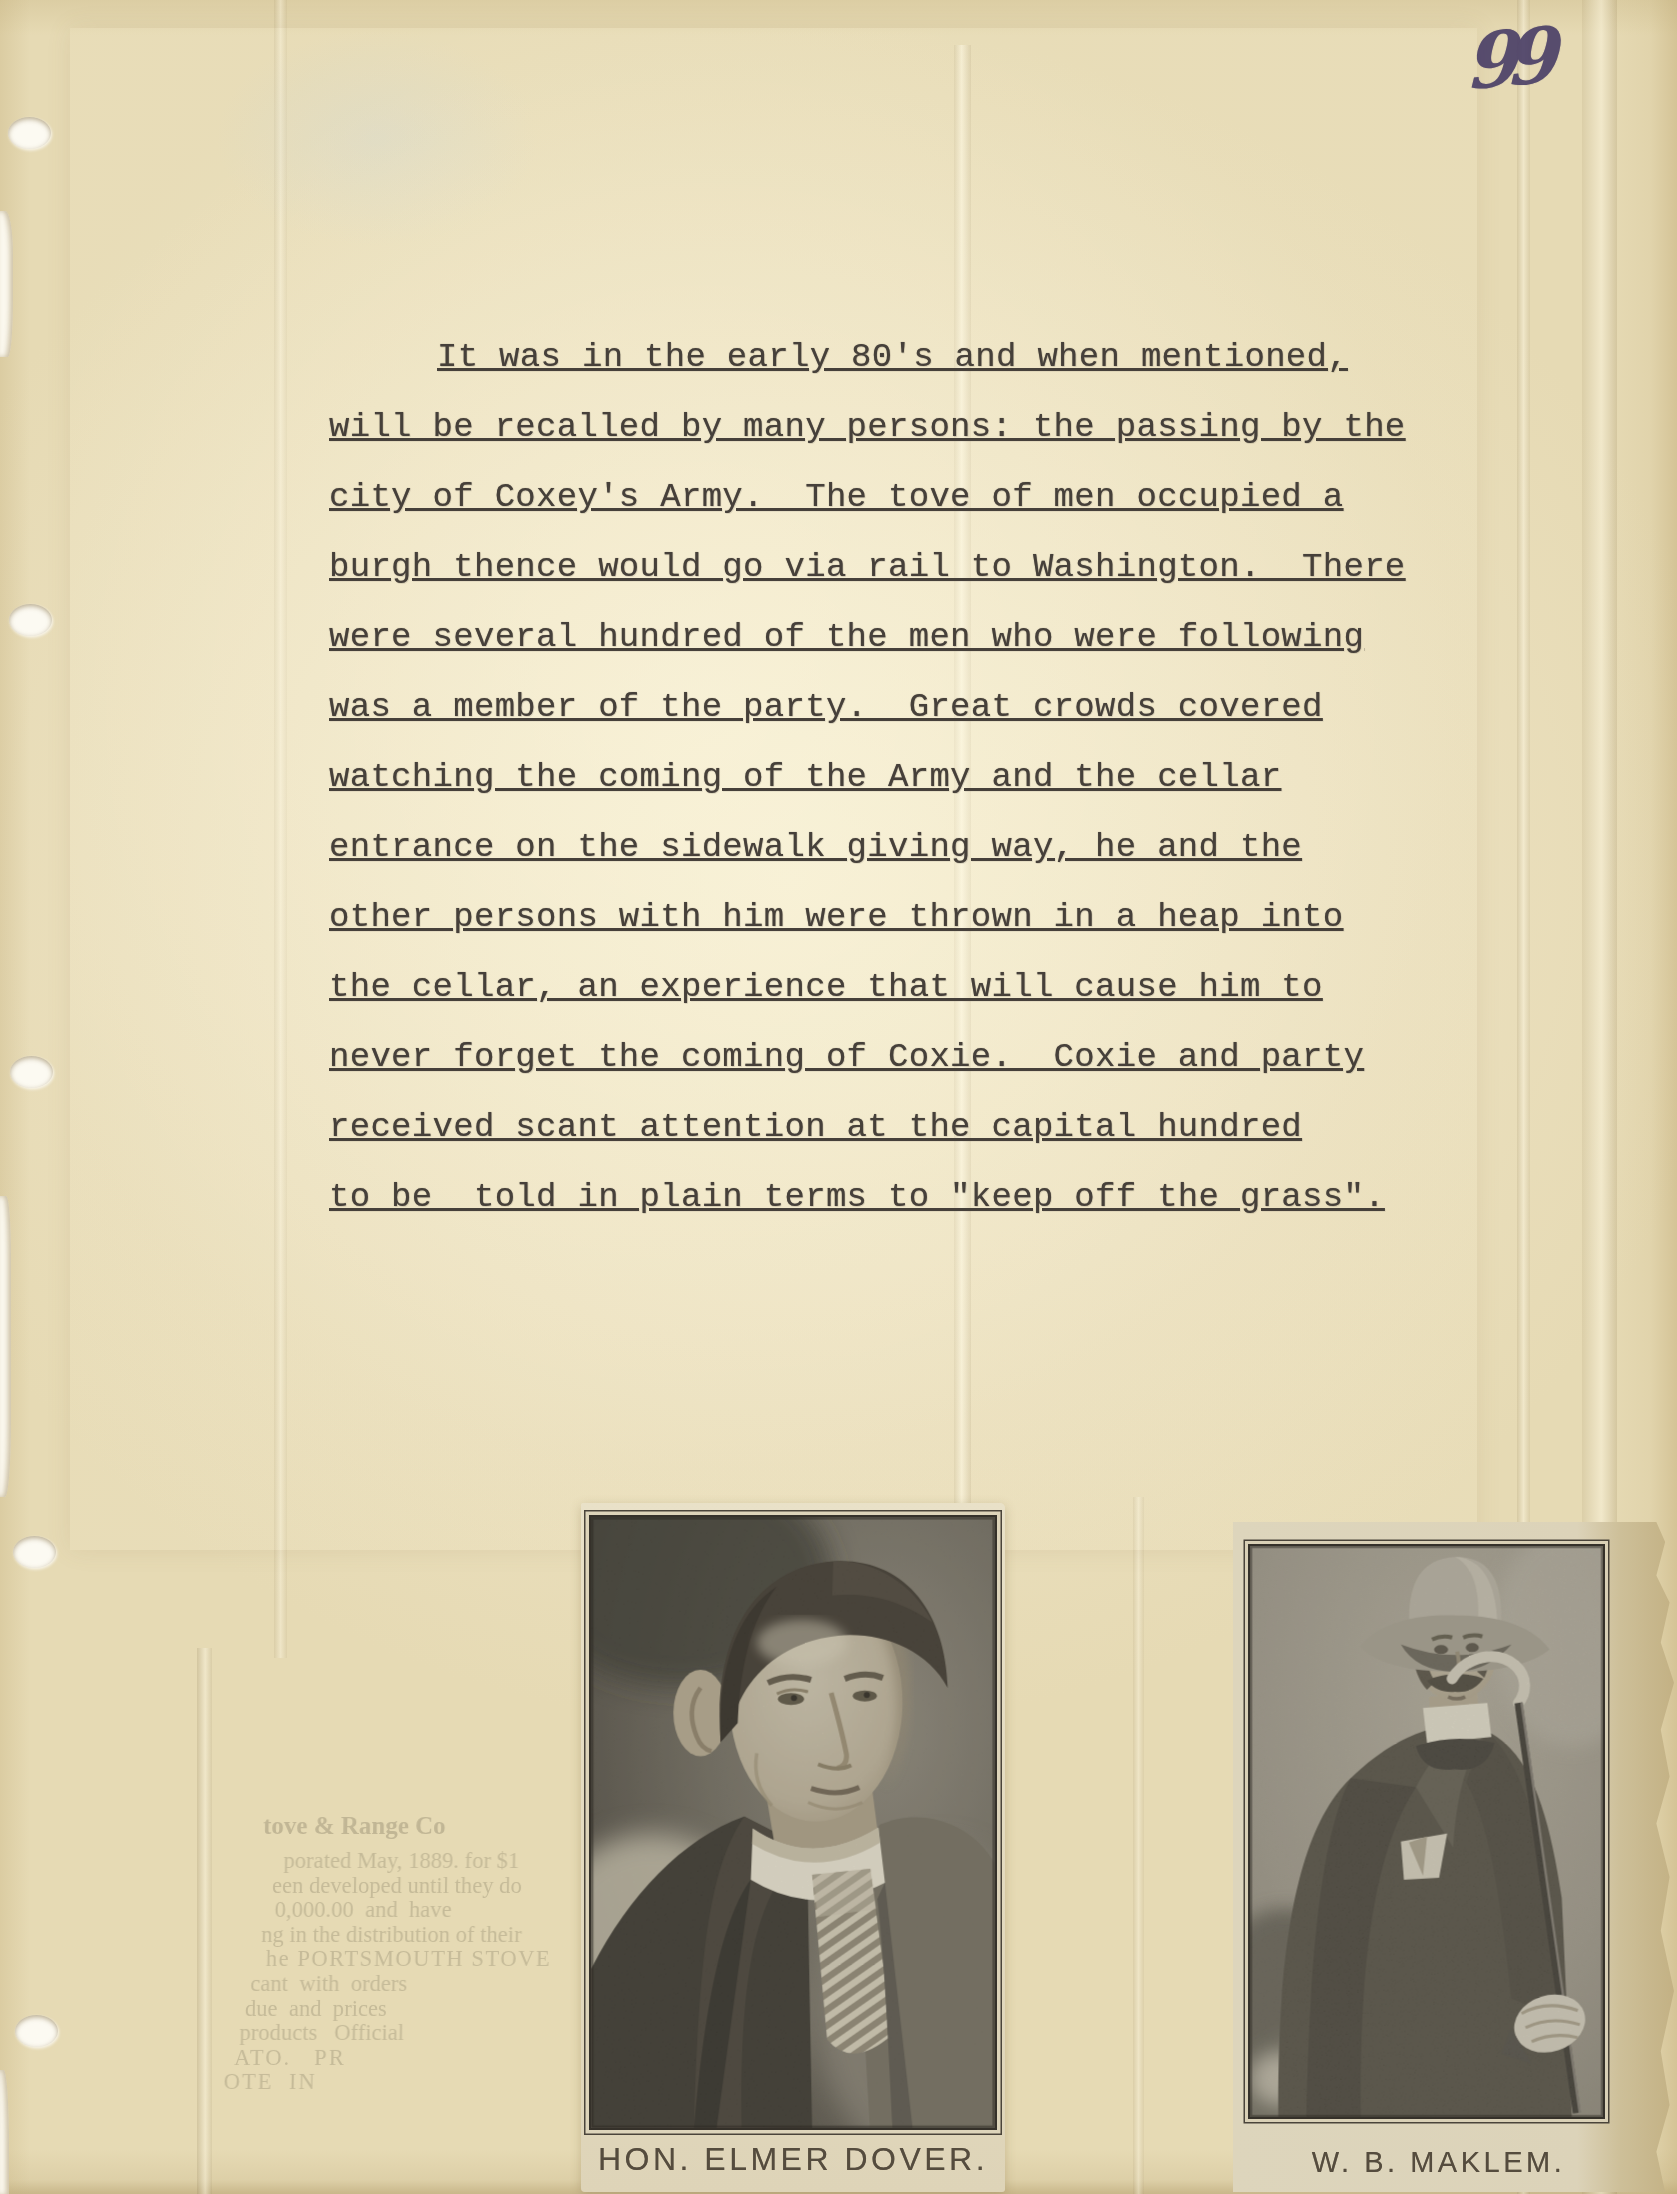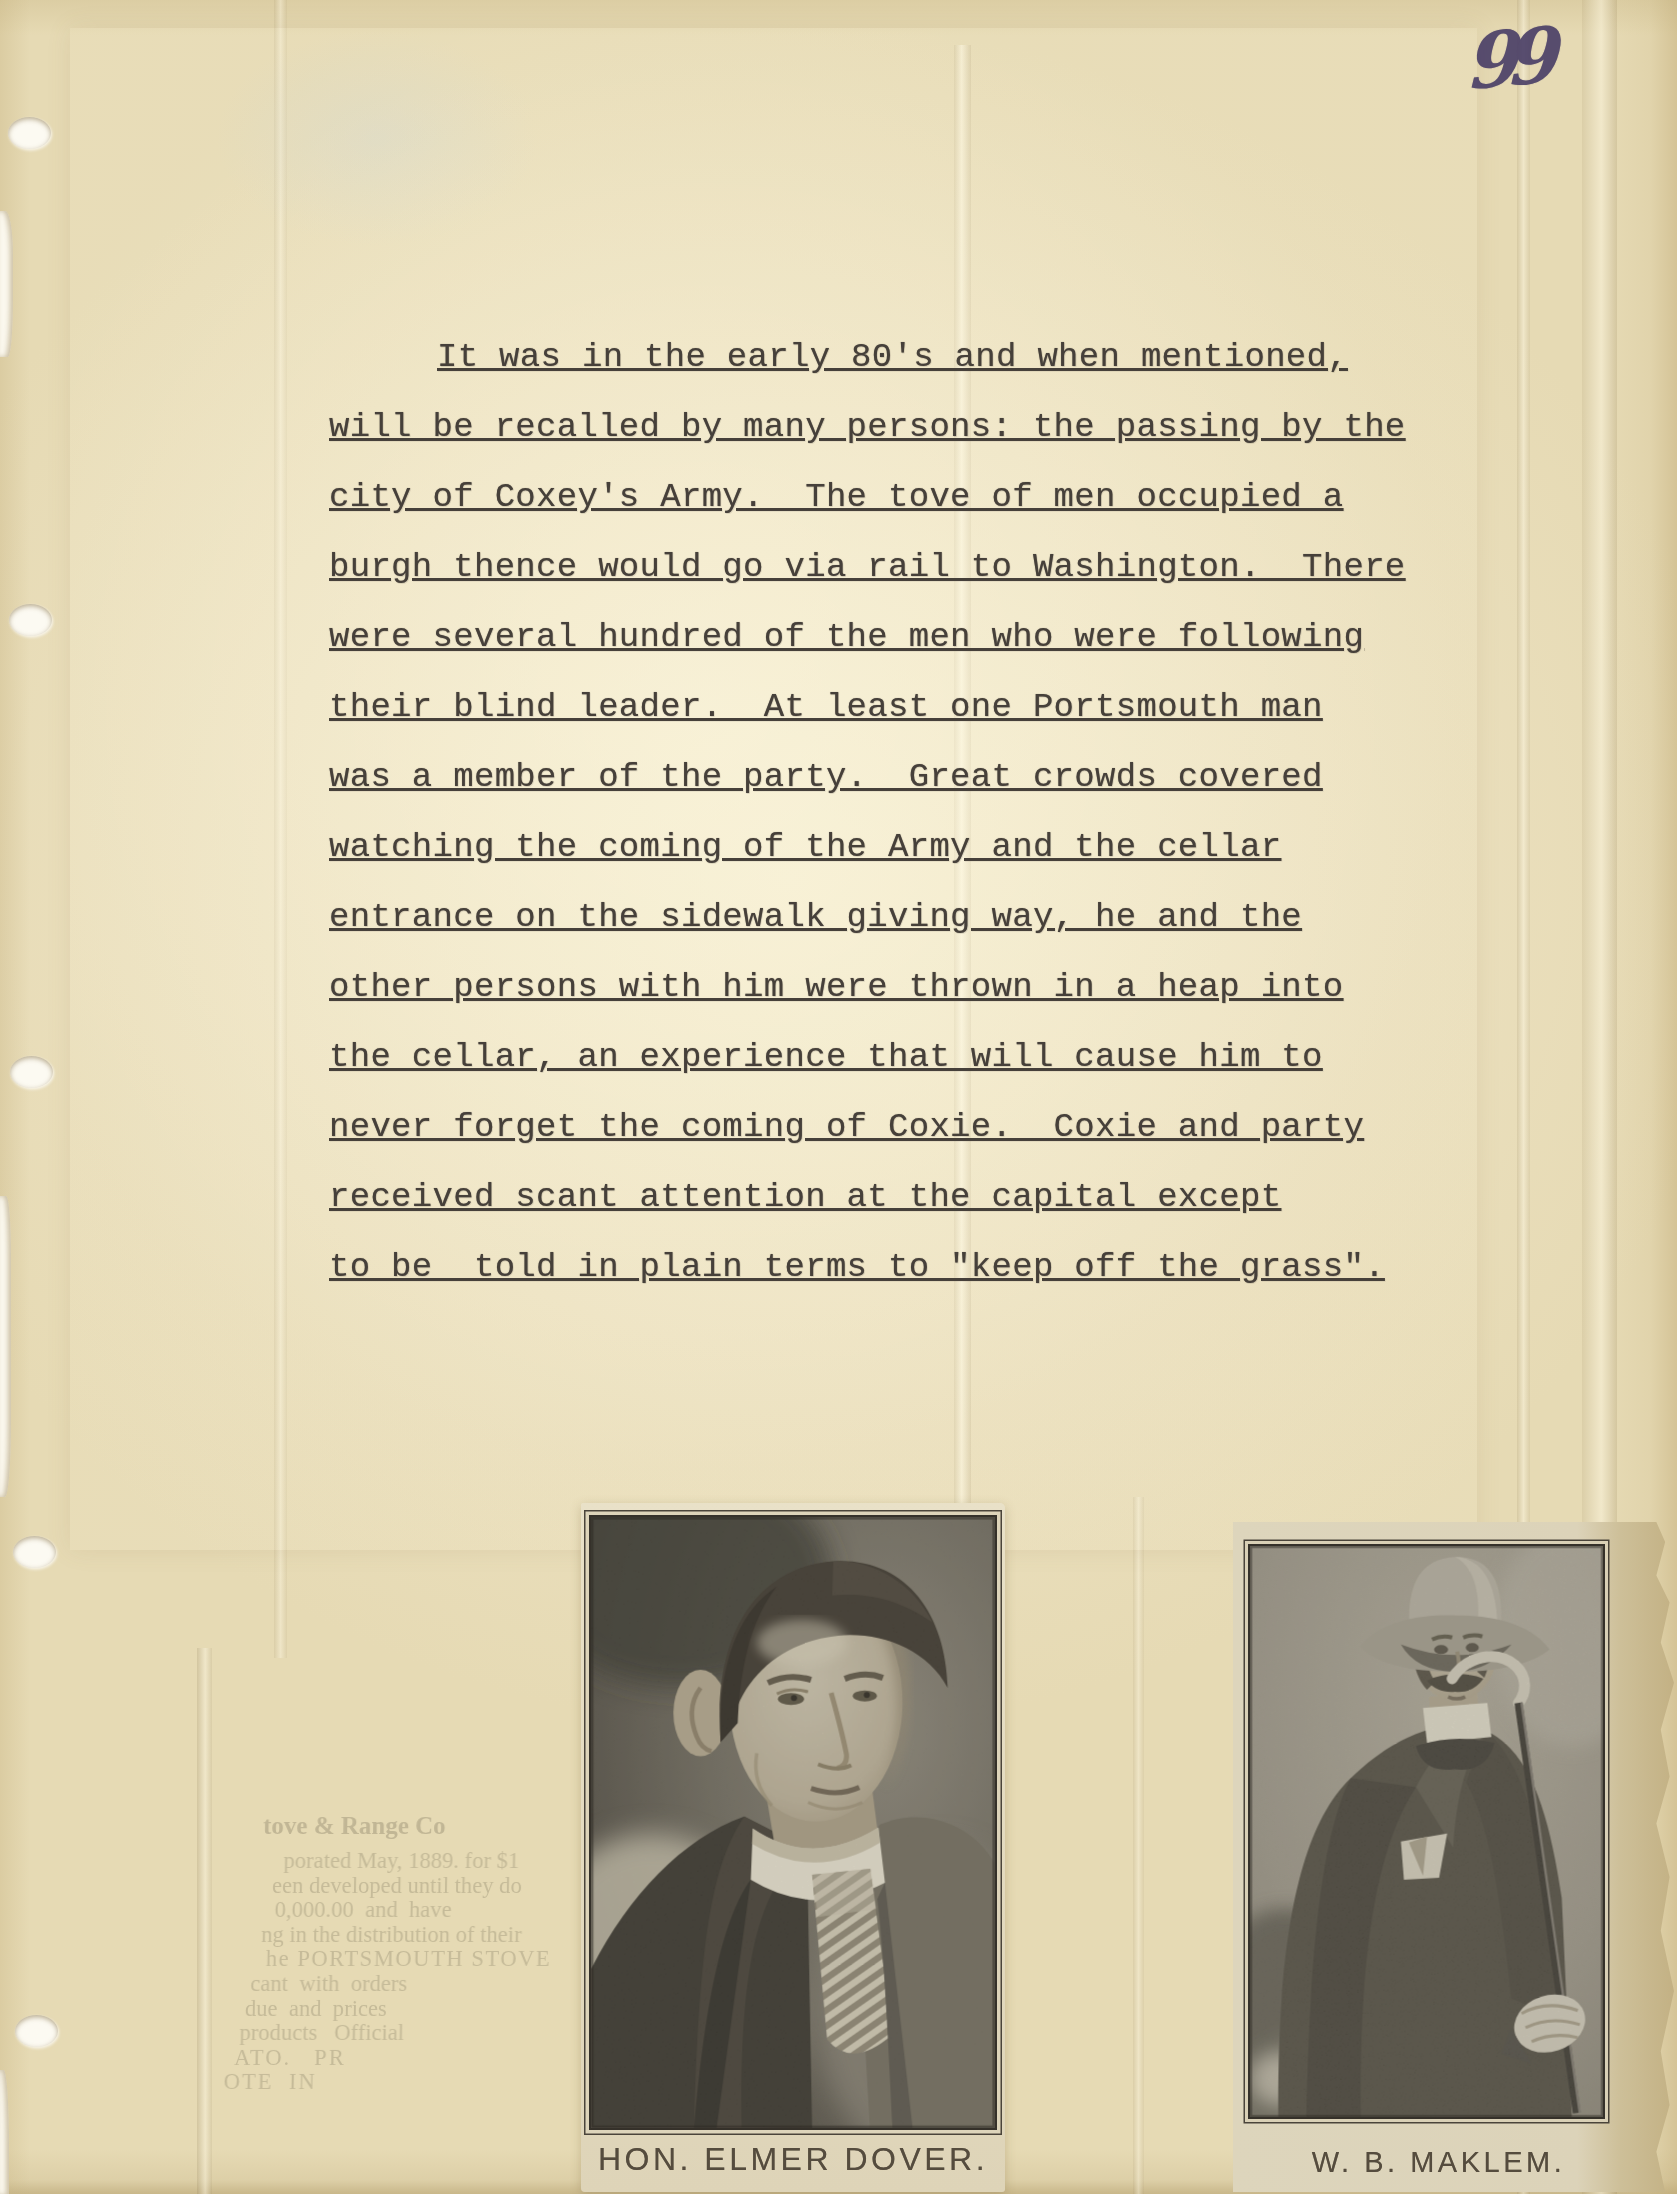--- a/index.html
+++ b/index.html
@@ -119,28 +119,27 @@
   <div class="tear" id="tear-3"></div>
 
   <div id="page-number">99</div>
 
   <div id="typed">
     <div class="tline indent">It was in the early 80's and when mentioned,</div>
     <div class="tline">will be recalled by many persons: the passing by the</div>
     <div class="tline">city of Coxey's Army.  The tove of men occupied a</div>
     <div class="tline">burgh thence would go via rail to Washington.  There</div>
     <div class="tline">were several hundred of the men who were following</div>
-    <div class="tline">their blind leader.  At least one Portsmouth man</div>
     <div class="tline">was a member of the party.  Great crowds covered</div>
     <div class="tline">watching the coming of the Army and the cellar</div>
     <div class="tline">entrance on the sidewalk giving way, he and the</div>
     <div class="tline">other persons with him were thrown in a heap into</div>
     <div class="tline">the cellar, an experience that will cause him to</div>
     <div class="tline">never forget the coming of Coxie.  Coxie and party</div>
-    <div class="tline">received scant attention at the capital except</div>
+    <div class="tline">received scant attention at the capital hundred</div>
     <div class="tline">to be  told in plain terms to "keep off the grass".</div>
   </div>
 
   <div id="bleed">
     <div class="bline bhead">tove &amp; Range Co</div>
     <div class="bline">porated May, 1889. for $1</div>
     <div class="bline">een developed until they do</div>
     <div class="bline">0,000.00  and  have</div>
     <div class="bline">ng in the distribution of their</div>
     <div class="bline">he PORTSMOUTH STOVE</div>

